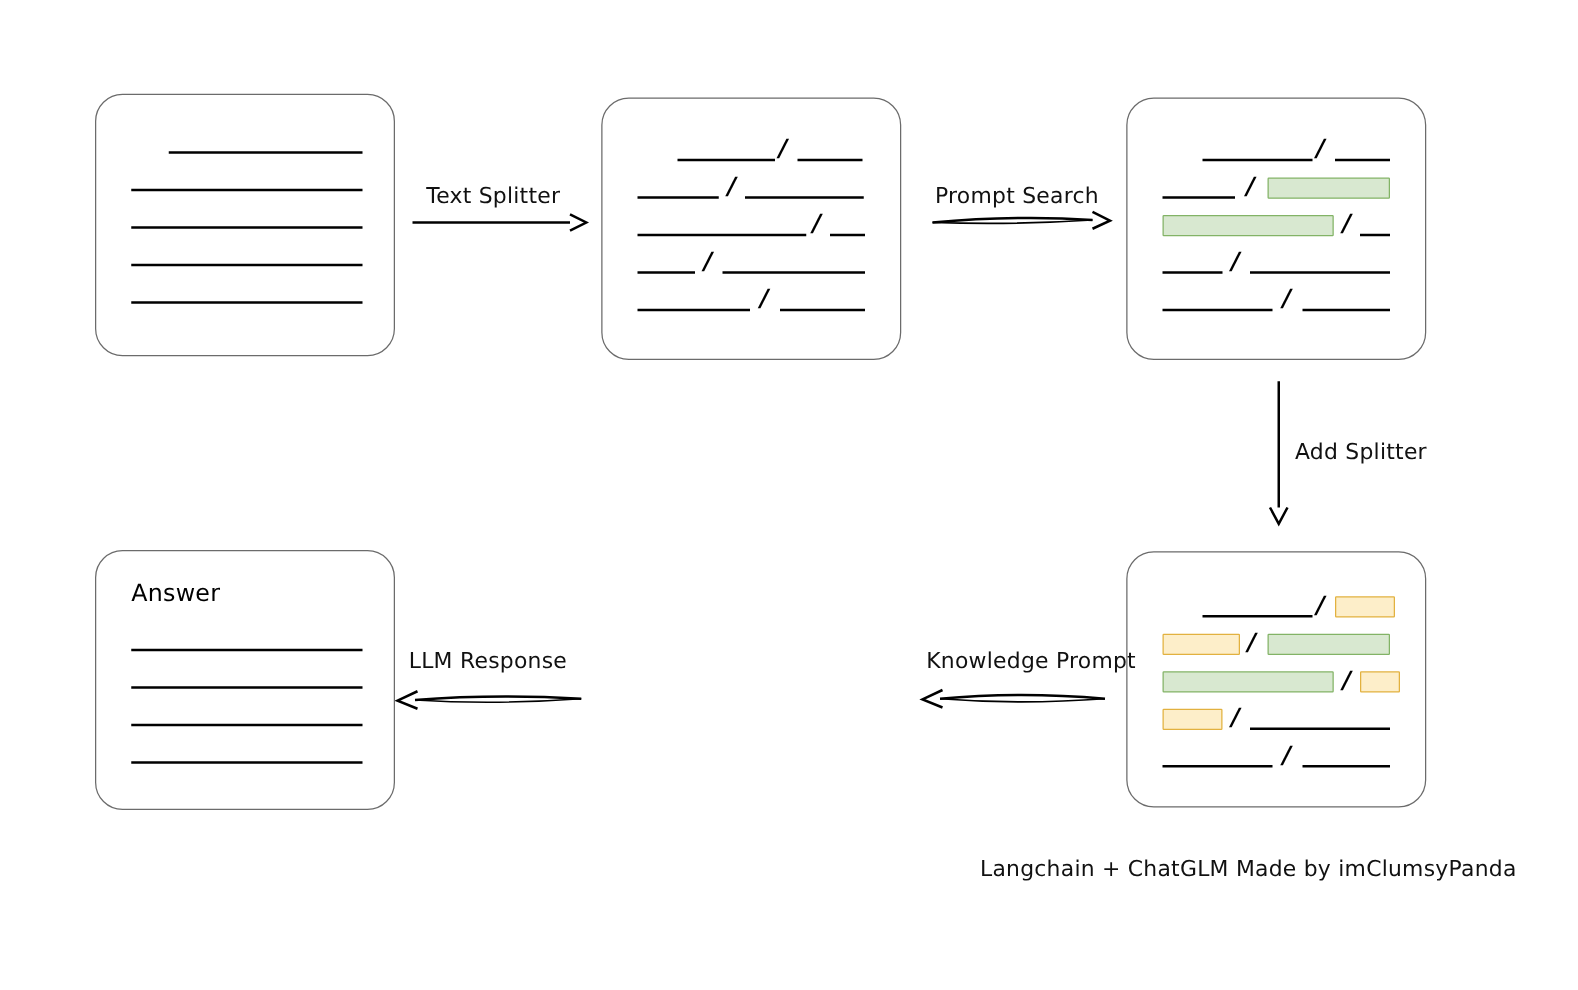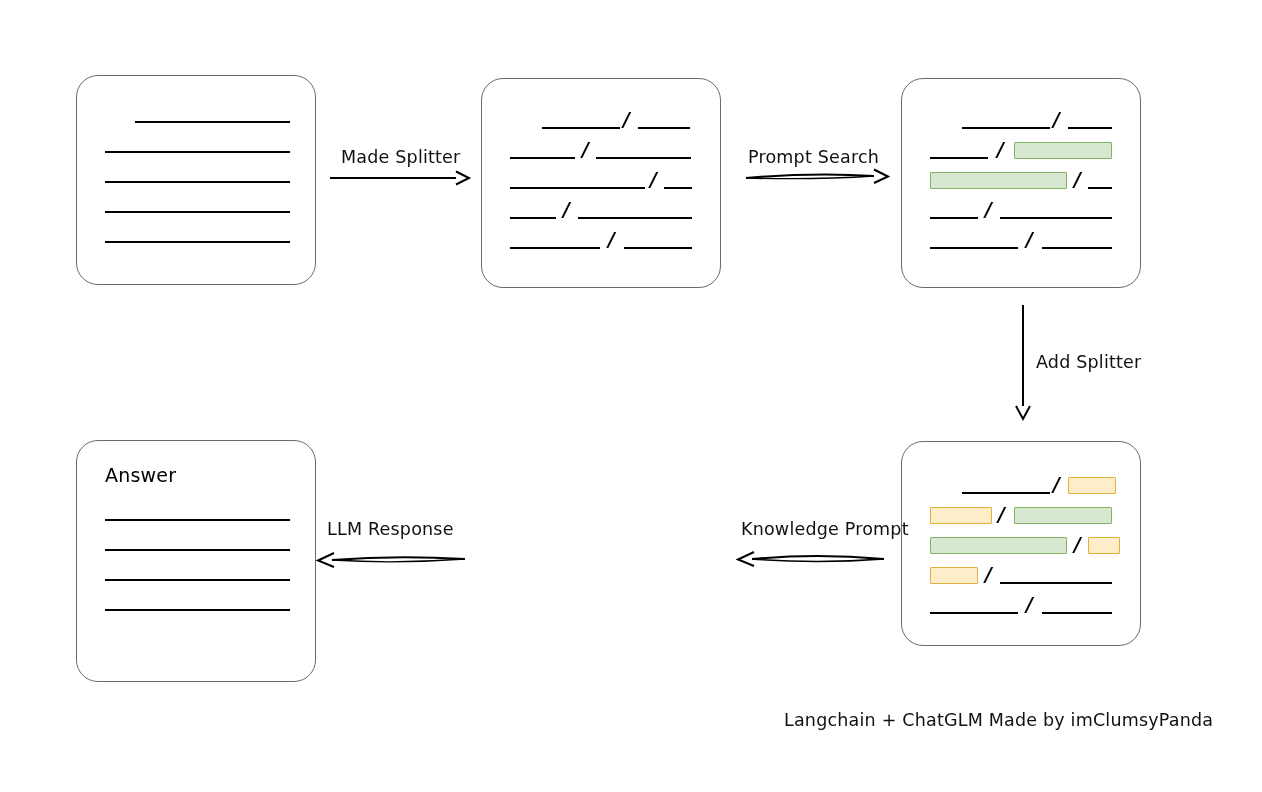--- a/index.html
+++ b/index.html
@@ -66,37 +66,36 @@
   }
   .arrow-svg{position:absolute;overflow:visible;}
 
   
   .credit{
     position:absolute;
     font-size:17.5px;
     color:#111;
     white-space:nowrap;
     letter-spacing:.2px;
-    margin-top:24px;
   }
 </style>
 </head>
 <body>
 
 <div id="stage">
 
   <div class="card" style="left:76px;top:75px;width:240px;height:210px;">
     <div class="rule" style="left:58px;top:45px;width:155px;"></div>
     <div class="rule" style="left:28px;top:75px;width:185px;"></div>
     <div class="rule" style="left:28px;top:105px;width:185px;"></div>
     <div class="rule" style="left:28px;top:135px;width:185px;"></div>
     <div class="rule" style="left:28px;top:165px;width:185px;"></div>
   </div>
 
-  <div class="arrow-label" style="left:341px;top:147px;">Made Splitter</div>
+  <div class="arrow-label" style="left:341px;top:147px;">Text Splitter</div>
   <svg class="arrow-svg" style="left:330px;top:168px;width:140px;height:20px;" viewBox="0 0 140 20">
     <path d="M0,10 L126,10" stroke="#000" stroke-width="2" fill="none"></path>
     <path d="M126,3.5 L139,10 L126,16.5" stroke="#000" stroke-width="2" fill="none" stroke-linejoin="miter"></path>
   </svg>
 
   <div class="card" style="left:481px;top:78px;width:240px;height:210px;">
     <div class="rule" style="left:60px;top:48px;width:78px;"></div>
     <span class="slash" style="left:141px;top:50px;">/</span>
     <div class="rule" style="left:156px;top:48px;width:52px;"></div>
 
@@ -182,21 +181,21 @@
   </svg>
 
 
   <div class="arrow-label" style="left:327px;top:519px;">LLM Response</div>
   <svg class="arrow-svg" style="left:316px;top:550px;width:150px;height:22px;" viewBox="0 0 150 22">
     <path d="M16,10 Q80,5 149,9" stroke="#000" stroke-width="2" fill="none"></path>
     <path d="M16,10 Q80,14 149,9" stroke="#000" stroke-width="1.3" fill="none"></path>
     <path d="M18,3 L2,10.5 L18,17" stroke="#000" stroke-width="2" fill="none"></path>
   </svg>
 
-  <div class="card" style="left:76px;top:440px;width:240px;height:242px;padding-left:39px;">
+  <div class="card" style="left:76px;top:440px;width:240px;height:208px;padding-left:39px;">
     <div class="card-title" style="left:28px;top:23px;">Answer</div>
     <div class="rule" style="left:28px;top:78px;width:185px;"></div>
     <div class="rule" style="left:28px;top:108px;width:185px;"></div>
     <div class="rule" style="left:28px;top:138px;width:185px;"></div>
     <div class="rule" style="left:28px;top:168px;width:185px;"></div>
   </div>
 
   <div class="credit" style="left:784px;top:686px;">Langchain + ChatGLM Made by imClumsyPanda</div>
 
 </div>

